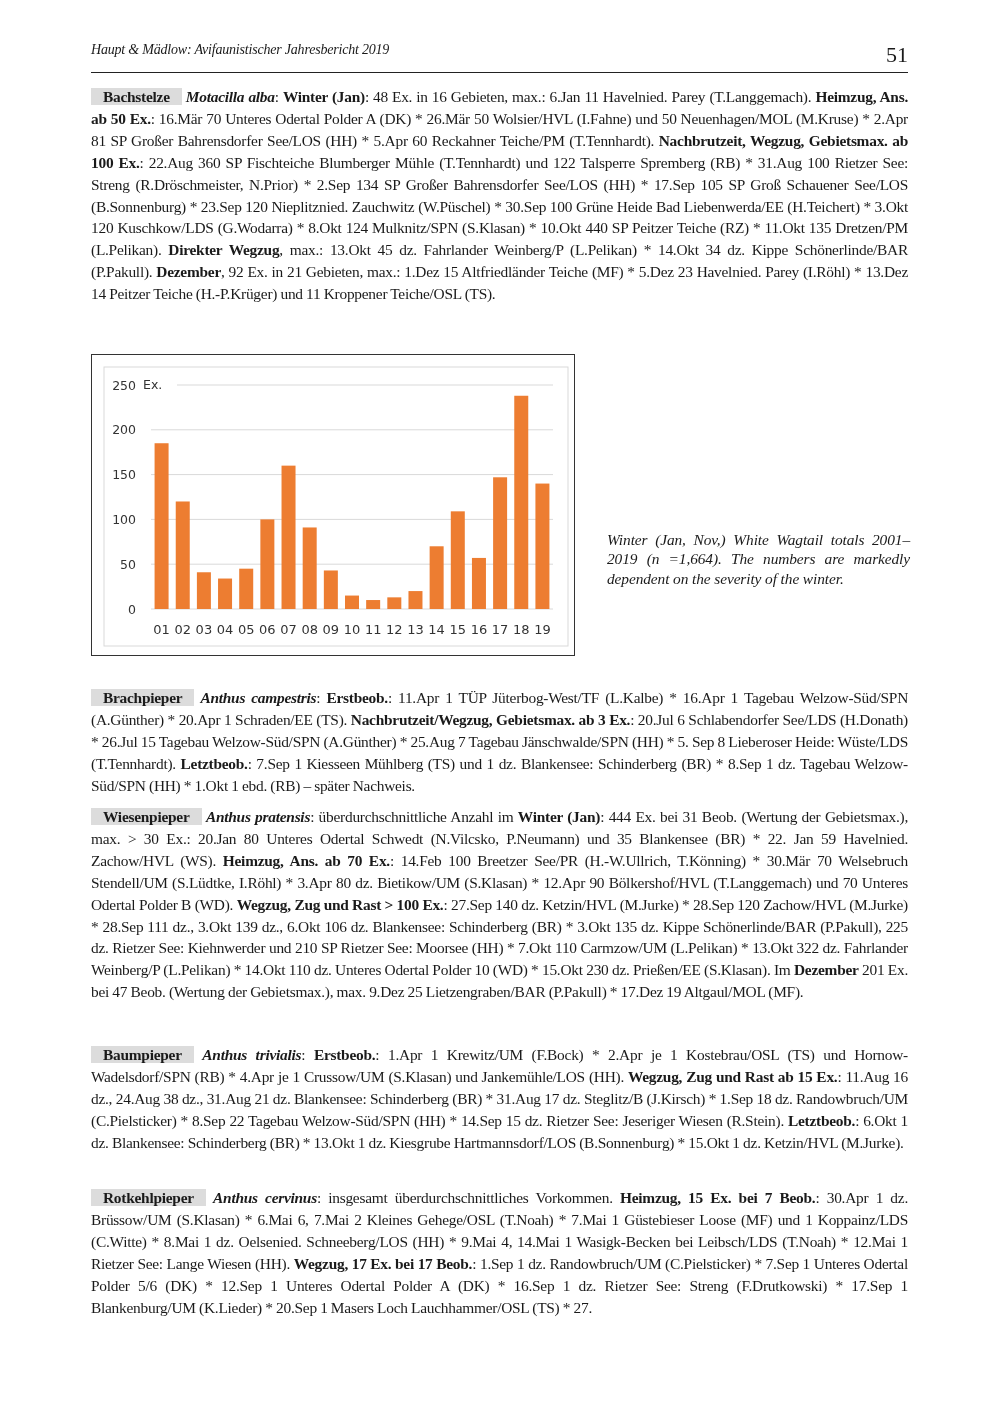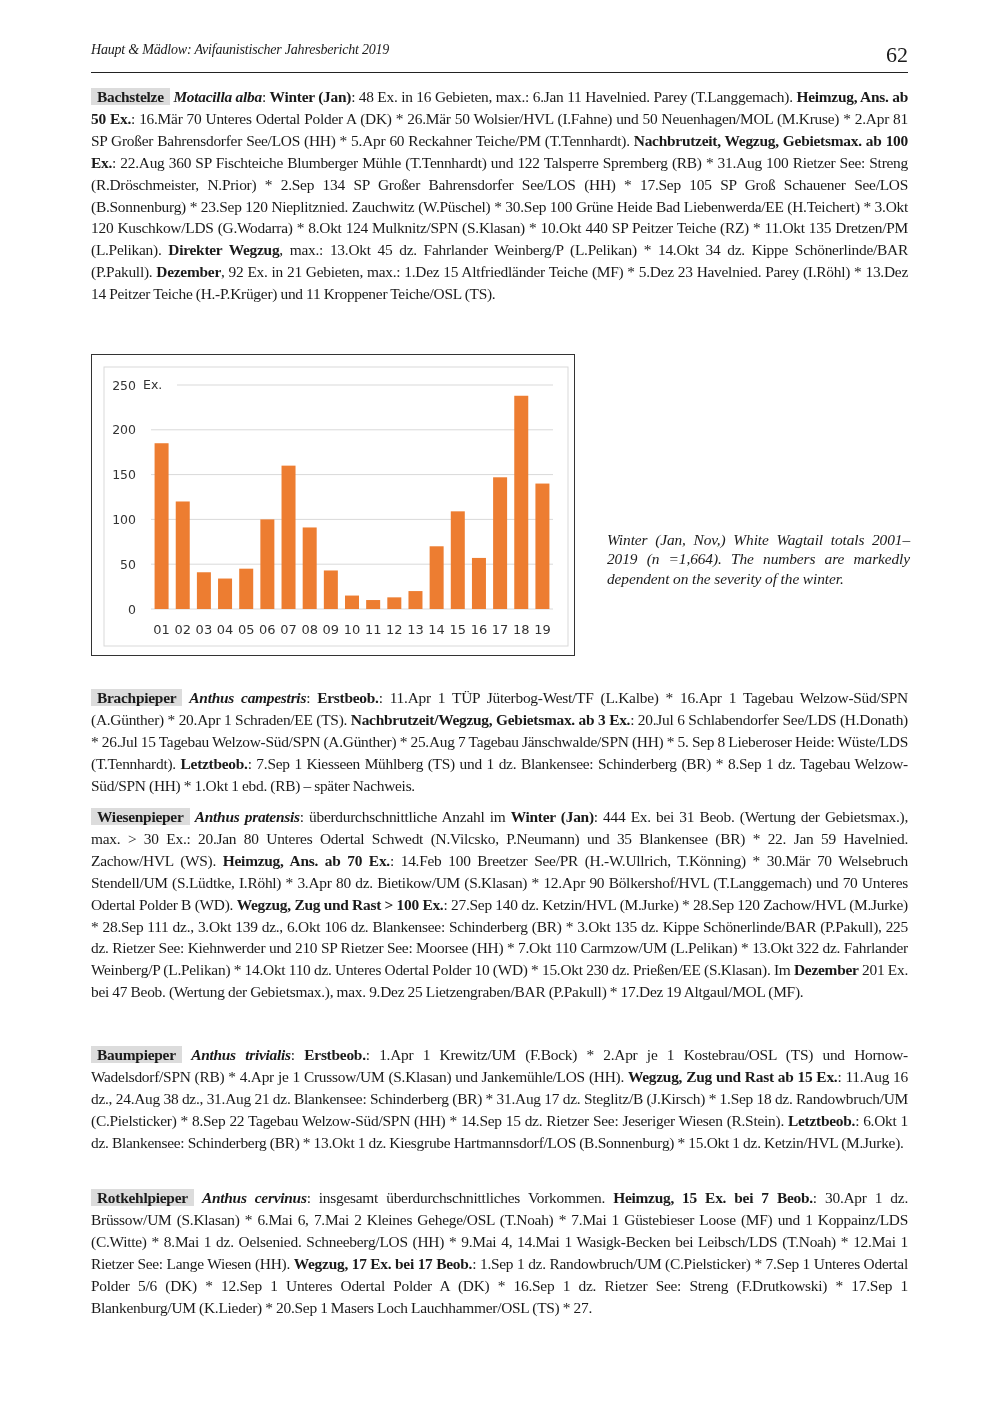--- a/index.html
+++ b/index.html
@@ -6,37 +6,37 @@
   body { width: 1000px; height: 1424px; position: relative; overflow: hidden;
          font-family: "Liberation Serif", "DejaVu Serif", serif; color: #1a1a1a; }
   .header { position: absolute; left: 91px; top: 40px; width: 817px; height: 32px;
             border-bottom: 1.5px solid #222; }
   .header .running-title { position: absolute; left: 0; top: 2px; font-style: italic;
             font-size: 14px; letter-spacing: -0.2px; }
   .header .page-num { position: absolute; right: 0; top: 2px; font-size: 22px; }
   .para { position: absolute; left: 91px; width: 817px; font-size: 15.4px;
           line-height: 21.9px; text-align: justify; letter-spacing: -0.25px;
           word-spacing: -0.3px; }
-  .sp { background: #dcdcdc; font-weight: bold; padding: 0 6px; }
+  .sp { background: #dcdcdc; font-weight: bold; padding: 0 12px; }
   .sci { font-style: italic; font-weight: bold; }
   .figure { position: absolute; left: 91px; top: 354px; width: 484px; height: 302px;
             border: 1.5px solid #333; box-sizing: border-box; background: #fff; }
   .figure svg { position: absolute; left: 0; top: 0; }
   .caption { position: absolute; left: 607px; top: 510px; width: 303px;
              font-size: 15.4px; line-height: 19.6px; text-align: justify;
              letter-spacing: -0.1px; }
   .caption .en { font-style: italic; }
   .chart-text { font-family: "DejaVu Sans", "Liberation Sans", sans-serif; fill: #333; }
 </style>
 </head>
 <body>
 
 <div class="header">
   <span class="running-title">Haupt &amp; Mädlow: Avifaunistischer Jahresbericht 2019</span>
-  <span class="page-num">62</span>
+  <span class="page-num">51</span>
 </div>
 
 <p class="para" style="top:86px;margin:0;"><span class="sp">Bachstelze</span><span> </span><span class="sci">Motacilla alba</span><span>: </span><span style="font-weight: bold;">Winter (Jan)</span><span>: 48 Ex. in 16 Gebieten, max.: 6.Jan 11 Havelnied. Parey (T.Langgemach). </span><span style="font-weight: bold;">Heimzug, Ans. ab 50 Ex.</span><span>: 16.Mär 70 Unteres Odertal Polder A (DK) * 26.Mär 50 Wolsier/HVL (I.Fahne) und 50 Neuenhagen/MOL (M.Kruse) * 2.Apr 81 SP Großer Bahrensdorfer See/LOS (HH) * 5.Apr 60 Reckahner Teiche/PM (T.Tennhardt). </span><span style="font-weight: bold;">Nachbrutzeit, Wegzug, Gebietsmax. ab 100 Ex.</span><span>: 22.Aug 360 SP Fischteiche Blumberger Mühle (T.Tennhardt) und 122 Talsperre Spremberg (RB) * 31.Aug 100 Rietzer See: Streng (R.Dröschmeister, N.Prior) * 2.Sep 134 SP Großer Bahrensdorfer See/LOS (HH) * 17.Sep 105 SP Groß Schauener See/LOS (B.Sonnenburg) * 23.Sep 120 Nieplitznied. Zauchwitz (W.Püschel) * 30.Sep 100 Grüne Heide Bad Liebenwerda/EE (H.Teichert) * 3.Okt 120 Kuschkow/LDS (G.Wodarra) * 8.Okt 124 Mulknitz/SPN (S.Klasan) * 10.Okt 440 SP Peitzer Teiche (RZ) * 11.Okt 135 Dretzen/PM (L.Pelikan). </span><span style="font-weight: bold;">Direkter Wegzug</span><span>, max.: 13.Okt 45 dz. Fahrlander Weinberg/P (L.Pelikan) * 14.Okt 34 dz. Kippe Schönerlinde/BAR (P.Pakull). </span><span style="font-weight: bold;">Dezember</span><span>, 92 Ex. in 21 Gebieten, max.: 1.Dez 15 Altfriedländer Teiche (MF) * 5.Dez 23 Havelnied. Parey (I.Röhl) * 13.Dez 14 Peitzer Teiche (H.-P.Krüger) und 11 Kroppener Teiche/OSL (TS).</span></p>
 
 <div class="figure">
   <svg id="chart" width="484" height="302">
     <rect x="12" y="12" width="464" height="279" fill="#fff" stroke="#d9d9d9" stroke-width="1"></rect>
     <g id="grid">
         <line x1="59" x2="461" y1="254" y2="254" stroke="#d9d9d9" stroke-width="1"></line>
         <line x1="59" x2="461" y1="209.2" y2="209.2" stroke="#d9d9d9" stroke-width="1"></line>

